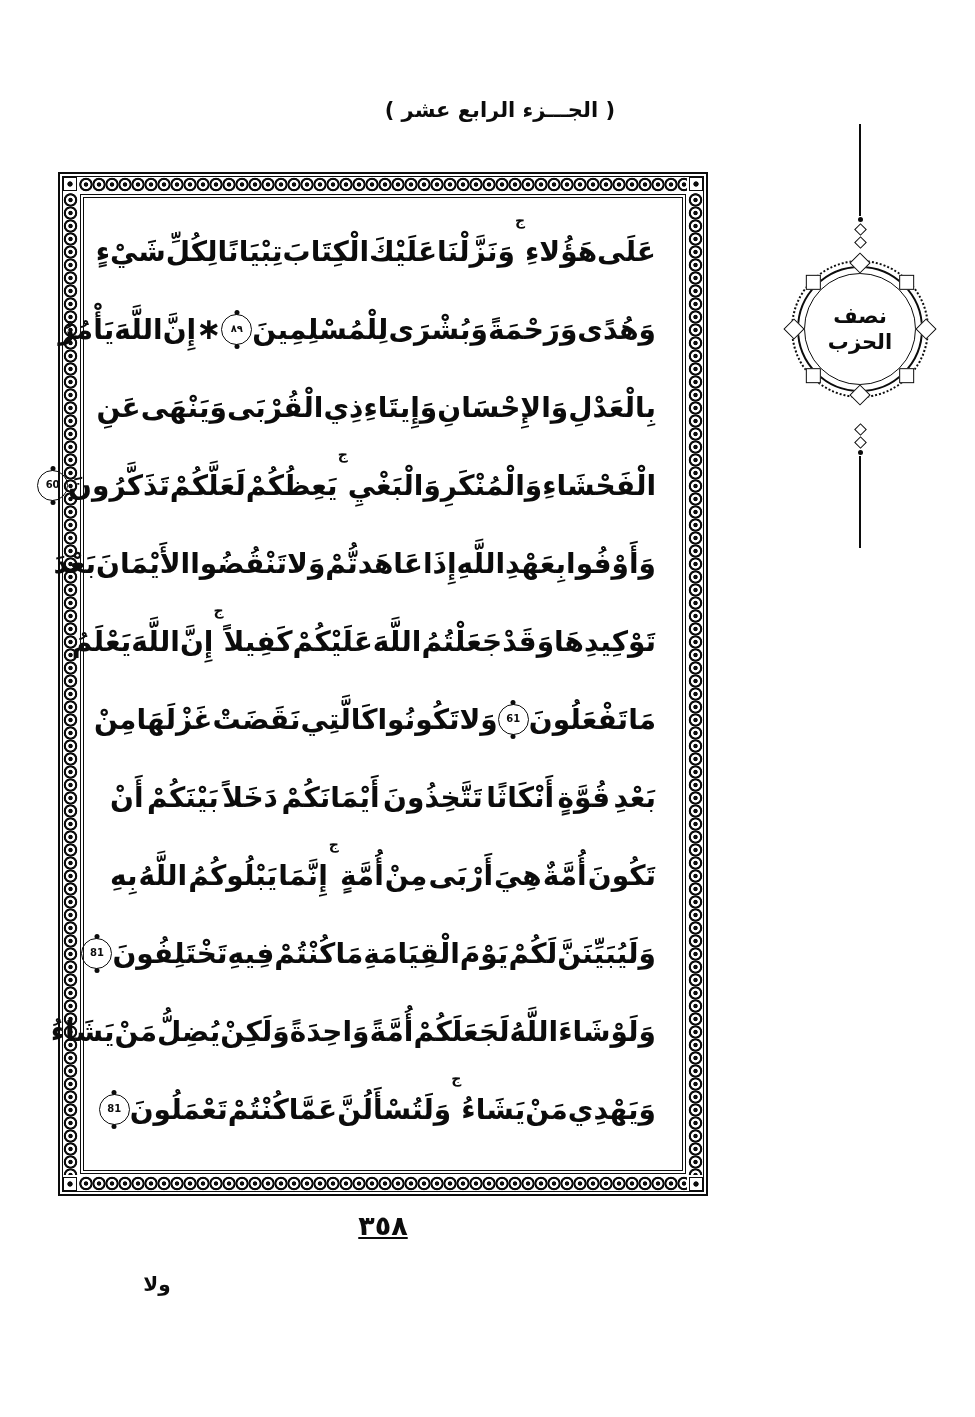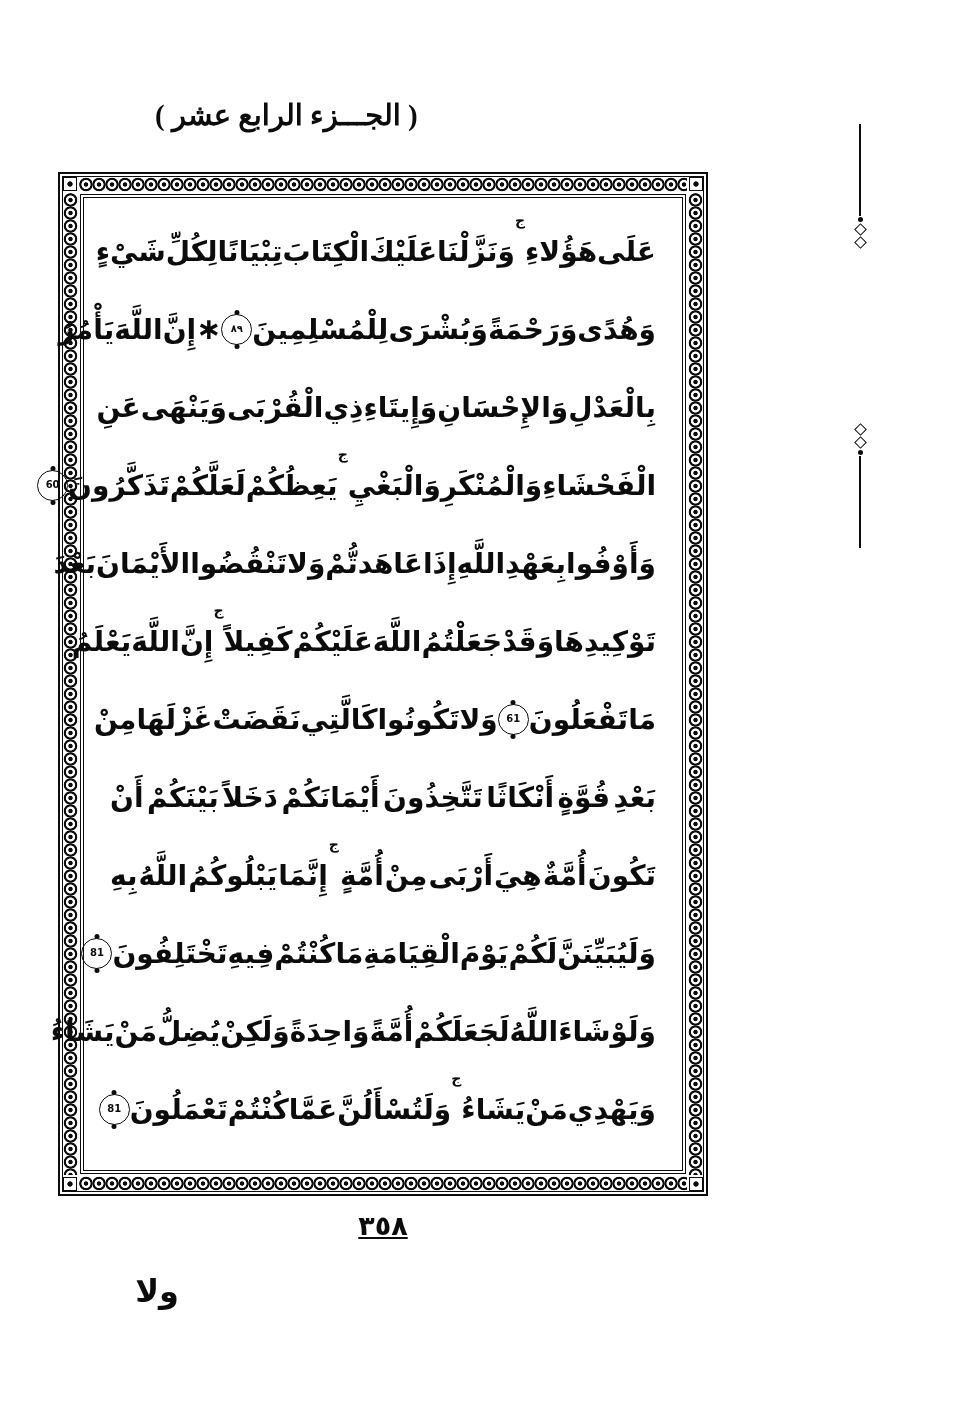--- a/index.html
+++ b/index.html
@@ -4,21 +4,21 @@
 <style>
   html,body{margin:0;padding:0;}
   body{
     width:975px;height:1417px;position:relative;overflow:hidden;
     background:#ffffff;color:#0c0c0c;
     font-family:"DejaVu Sans","Liberation Sans",sans-serif;
   }
   
   .juz-header{
     position:absolute;left:155px;top:98px;width:460px;height:44px;
-    text-align:left;font-size:29px;font-weight:bold;direction:rtl;font-family:Liberation Serif, serif;
+    text-align:right;font-size:21px;font-weight:bold;direction:rtl;
   }
   
   .mushaf-frame{
     position:absolute;left:58px;top:172px;width:650px;height:1024px;
     box-sizing:border-box;border:2px solid #0c0c0c;padding:2px;background:#fff;
   }
   .chain-layer{
     position:relative;width:100%;height:100%;box-sizing:border-box;
     border:1px solid #0c0c0c;padding:17px;
   }
@@ -113,21 +113,21 @@
     align-items:center;justify-content:center;gap:1px;
     font-size:21px;font-weight:bold;direction:rtl;line-height:1.15;
   }
   
   .page-number{
     position:absolute;left:58px;top:1210px;width:650px;
     text-align:center;font-size:27px;font-weight:bold;direction:rtl;text-decoration:underline;
   }
   .catchword{
     position:absolute;left:112px;top:1272px;width:90px;
-    text-align:center;font-size:32px;font-weight:bold;direction:rtl;
+    text-align:center;font-size:20px;font-weight:bold;direction:rtl;
   }
 </style>
 </head>
 <body>
 
 <div class="juz-header">( الجـــزء الرابع عشر )</div>
 
 <div class="mushaf-frame">
   <div class="chain-layer">
     <div class="chain-strip chain-top"></div>
@@ -279,20 +279,37 @@
   </div>
 </div>
 
 <div class="medallion">
   <div class="stem stem-top"></div>
   <div class="finial finial-top">
     <span class="dot"></span>
       <span class="diamond"></span>
       <span class="diamond"></span>
   </div>
+  <div class="rosette">
+    <div class="ring0"></div>
+    <div class="ring1"></div>
+    <div class="ring2"></div>
+    <div class="petal" style="transform:translate(-50%,-50%) rotate(0deg)   translateY(-66px) rotate(45deg);"></div>
+    <div class="petal" style="transform:translate(-50%,-50%) rotate(45deg)  translateY(-66px) rotate(45deg);"></div>
+    <div class="petal" style="transform:translate(-50%,-50%) rotate(90deg)  translateY(-66px) rotate(45deg);"></div>
+    <div class="petal" style="transform:translate(-50%,-50%) rotate(135deg) translateY(-66px) rotate(45deg);"></div>
+    <div class="petal" style="transform:translate(-50%,-50%) rotate(180deg) translateY(-66px) rotate(45deg);"></div>
+    <div class="petal" style="transform:translate(-50%,-50%) rotate(225deg) translateY(-66px) rotate(45deg);"></div>
+    <div class="petal" style="transform:translate(-50%,-50%) rotate(270deg) translateY(-66px) rotate(45deg);"></div>
+    <div class="petal" style="transform:translate(-50%,-50%) rotate(315deg) translateY(-66px) rotate(45deg);"></div>
+    <div class="rosette-label">
+      <span>نصف</span>
+      <span>الحزب</span>
+    </div>
+  </div>
   <div class="finial finial-bottom">
     <span class="dot"></span>
       <span class="diamond"></span>
       <span class="diamond"></span>
   </div>
   <div class="stem stem-bottom"></div>
 </div>
 
 <div class="page-number">٣٥٨</div>
 <div class="catchword">ولا</div>

